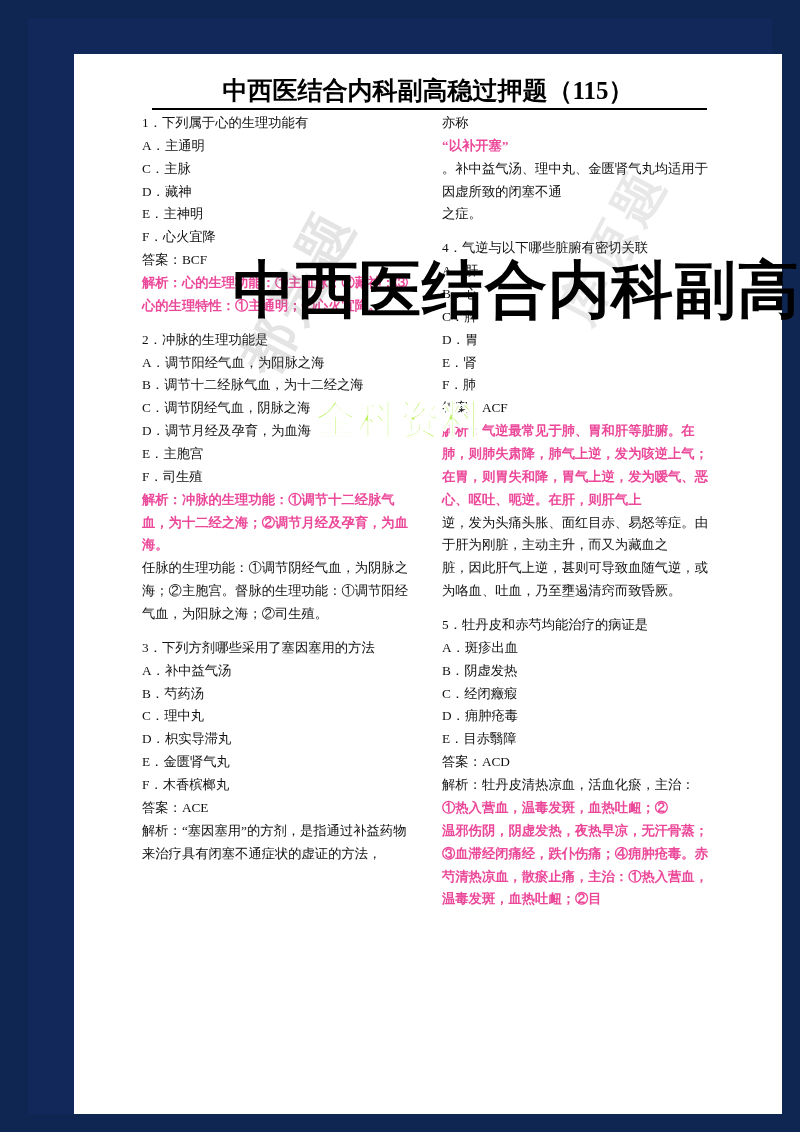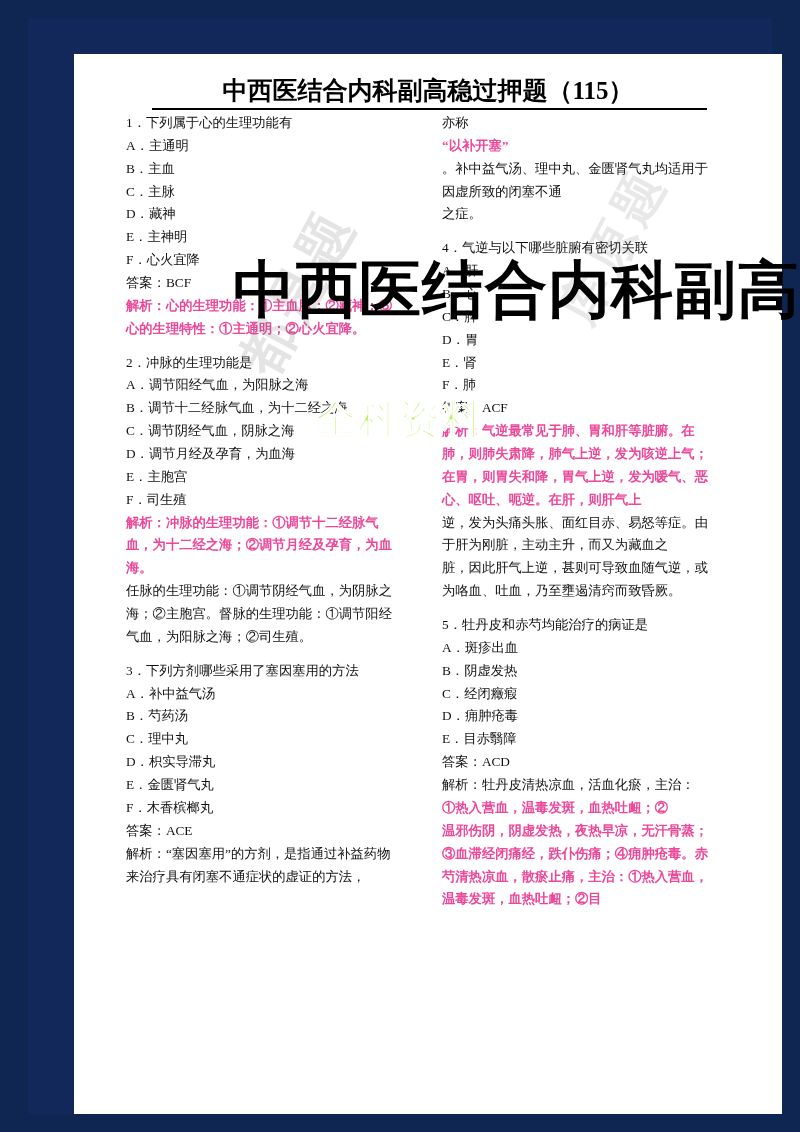--- a/index.html
+++ b/index.html
@@ -47,21 +47,21 @@
     top:58px;left:0;width:708px;height:1000px;
   }
   .col{
     position:absolute;
     top:0;
     width:274px;
     font-size:13.3px;
     line-height:1.72;
     color:#111;
   }
-  .col-left{left:52px;}
+  .col-left{left:68px;}
   .col-right{left:368px;}
   .ln{white-space:pre-wrap;}
   .q{margin-top:11px;}
   .q:first-child{margin-top:0;}
   .red{color:#ec4899;font-weight:bold;}
 
   
   .wm-main{
     position:absolute;
     left:0px;top:248px;width:800px;
@@ -122,21 +122,20 @@
     <div class="sheet">
 
       <div class="doc-title">中西医结合内科副高稳过押题（115）</div>
       <div class="title-rule"></div>
 
       <div class="columns">
         <div class="col col-left">
             <div class="q">
               <div class="ln">1．下列属于心的生理功能有</div>
               <div class="ln">A．主通明</div>
-              <div class="ln">B．主血</div>
               <div class="ln">C．主脉</div>
               <div class="ln">D．藏神</div>
               <div class="ln">E．主神明</div>
               <div class="ln">F．心火宜降</div>
               <div class="ln">答案：BCF</div>
               <div class="ln red">解析：心的生理功能：①主血脉；②藏神；③心的生理特性：①主通明；②心火宜降。</div>
             </div>
             <div class="q">
               <div class="ln">2．冲脉的生理功能是</div>
               <div class="ln">A．调节阳经气血，为阳脉之海</div>

